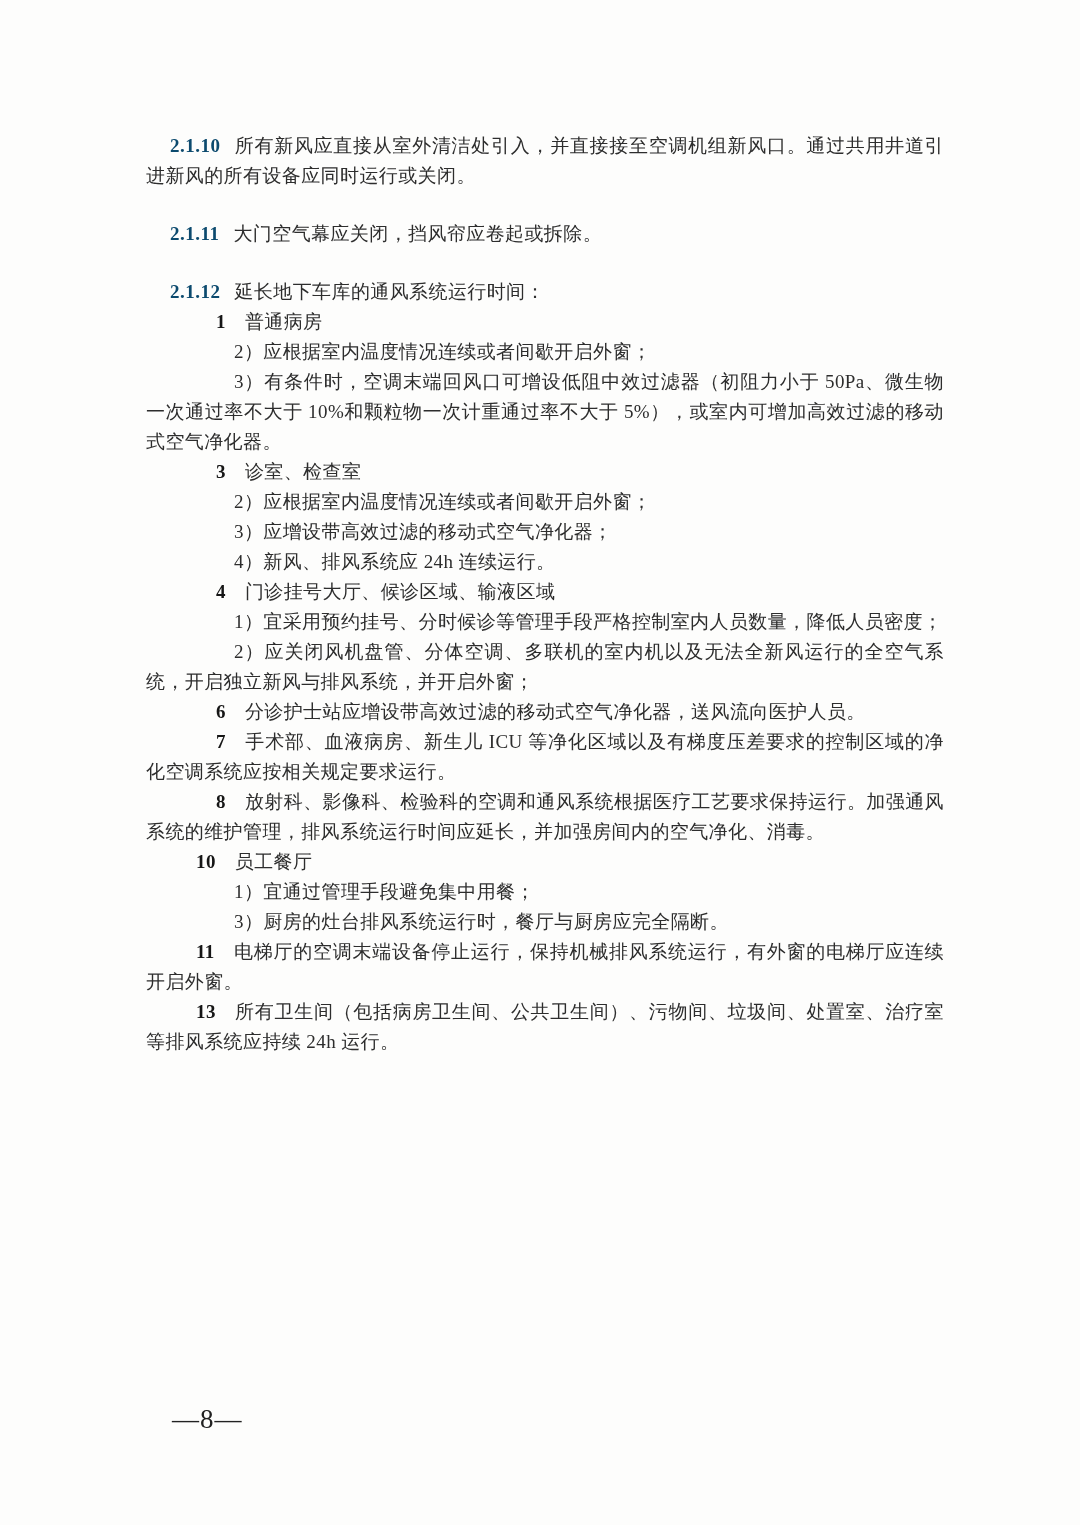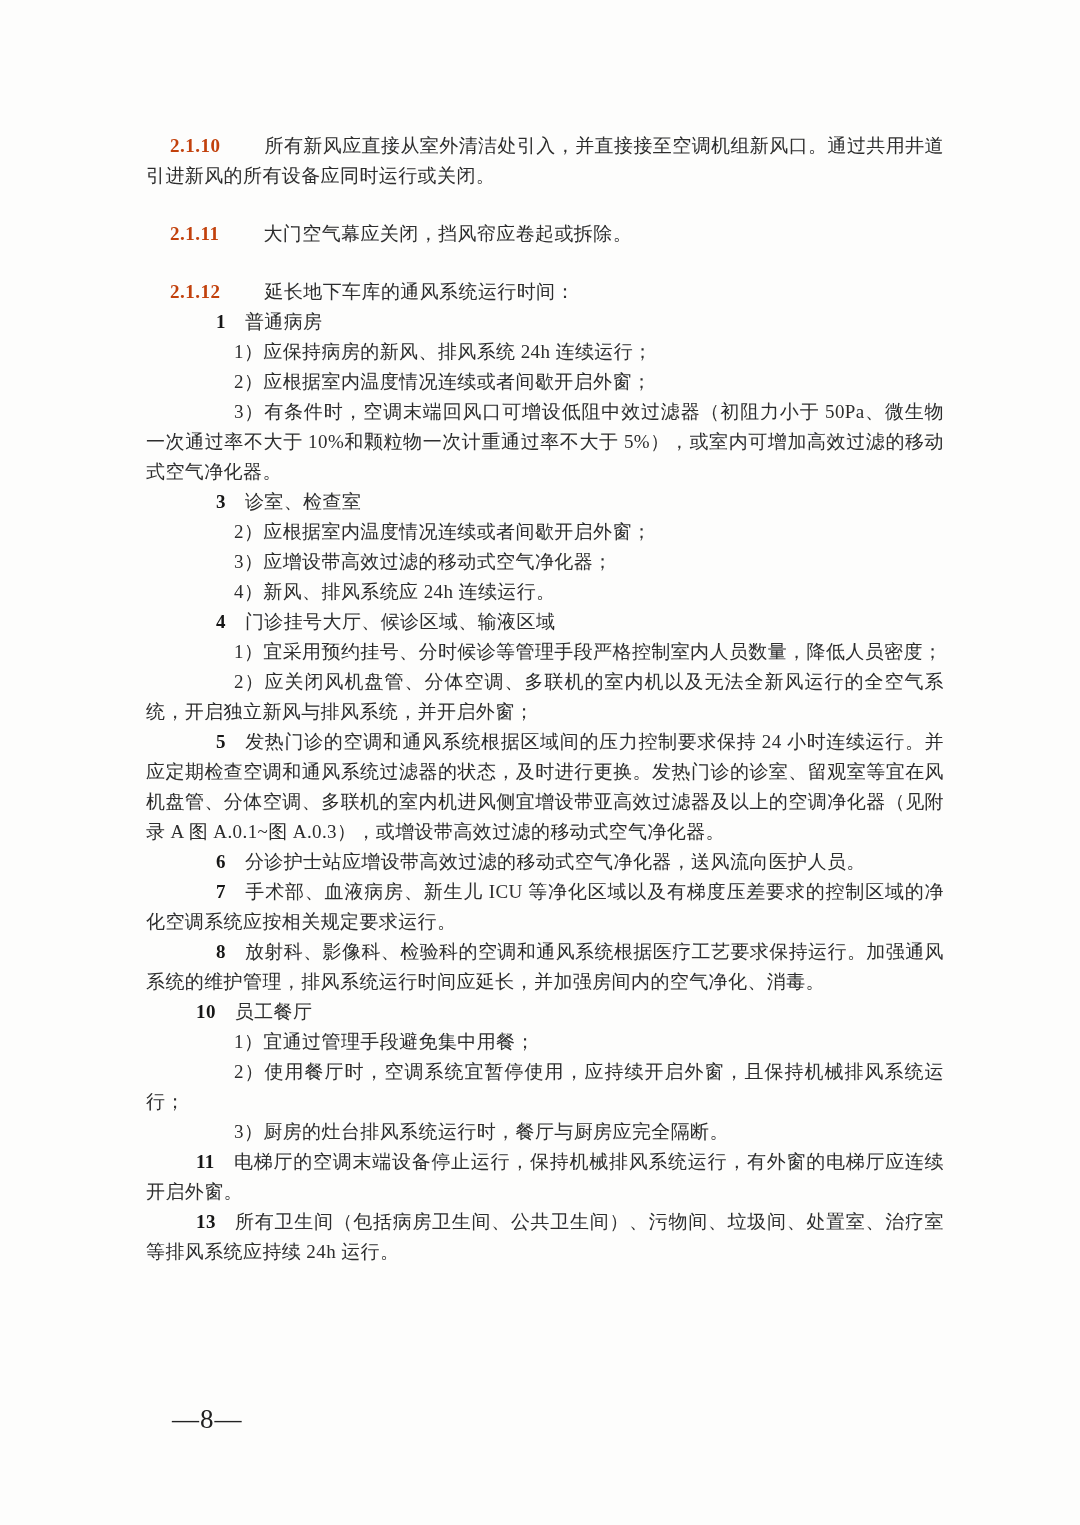--- a/index.html
+++ b/index.html
@@ -32,22 +32,22 @@
   }
   .clause {
     text-indent: 24px;
     margin-bottom: 28px;
   }
   .clause.last {
     margin-bottom: 0;
   }
   .clause-num {
     font-weight: bold;
-    color: #c2410c;
-    margin-right: 44px;
+    color: #0c4a6e;
+    margin-right: 14px;
     letter-spacing: 0.5px;
   }
   .item {
     text-indent: 70px;
   }
   .item.d2 {
     text-indent: 50px;
   }
   .item-num {
     font-weight: bold;
@@ -72,46 +72,43 @@
 <div class="page">
   <div class="content">
 
     <p class="para clause"><span class="clause-num">2.1.10</span><span class="clause-text">所有新风应直接从室外清洁处引入，并直接接至空调机组新风口。通过共用井道引进新风的所有设备应同时运行或关闭。</span></p>
 
     <p class="para clause"><span class="clause-num">2.1.11</span><span class="clause-text">大门空气幕应关闭，挡风帘应卷起或拆除。</span></p>
 
     <p class="para clause last"><span class="clause-num">2.1.12</span><span class="clause-text">延长地下车库的通风系统运行时间：</span></p>
 
     <p class="para item"><span class="item-num">1</span><span>普通病房</span></p>
-    <p class="para subitem">1）应保持病房的新风、排风系统 24h 连续运行；</p>
     <p class="para subitem">2）应根据室内温度情况连续或者间歇开启外窗；</p>
     <p class="para subitem">3）有条件时，空调末端回风口可增设低阻中效过滤器（初阻力小于 50Pa、微生物一次通过率不大于 10%和颗粒物一次计重通过率不大于 5%），或室内可增加高效过滤的移动式空气净化器。</p>
 
 
     <p class="para item"><span class="item-num">3</span><span>诊室、检查室</span></p>
     <p class="para subitem">2）应根据室内温度情况连续或者间歇开启外窗；</p>
     <p class="para subitem">3）应增设带高效过滤的移动式空气净化器；</p>
     <p class="para subitem">4）新风、排风系统应 24h 连续运行。</p>
 
     <p class="para item"><span class="item-num">4</span><span>门诊挂号大厅、候诊区域、输液区域</span></p>
     <p class="para subitem">1）宜采用预约挂号、分时候诊等管理手段严格控制室内人员数量，降低人员密度；</p>
     <p class="para subitem">2）应关闭风机盘管、分体空调、多联机的室内机以及无法全新风运行的全空气系统，开启独立新风与排风系统，并开启外窗；</p>
 
-    <p class="para item"><span class="item-num">5</span><span>发热门诊的空调和通风系统根据区域间的压力控制要求保持 24 小时连续运行。并应定期检查空调和通风系统过滤器的状态，及时进行更换。发热门诊的诊室、留观室等宜在风机盘管、分体空调、多联机的室内机进风侧宜增设带亚高效过滤器及以上的空调净化器（见附录 A 图 A.0.1~图 A.0.3），或增设带高效过滤的移动式空气净化器。</span></p>
 
     <p class="para item"><span class="item-num">6</span><span>分诊护士站应增设带高效过滤的移动式空气净化器，送风流向医护人员。</span></p>
 
     <p class="para item"><span class="item-num">7</span><span>手术部、血液病房、新生儿 ICU 等净化区域以及有梯度压差要求的控制区域的净化空调系统应按相关规定要求运行。</span></p>
 
     <p class="para item"><span class="item-num">8</span><span>放射科、影像科、检验科的空调和通风系统根据医疗工艺要求保持运行。加强通风系统的维护管理，排风系统运行时间应延长，并加强房间内的空气净化、消毒。</span></p>
 
 
     <p class="para item d2"><span class="item-num">10</span><span>员工餐厅</span></p>
     <p class="para subitem">1）宜通过管理手段避免集中用餐；</p>
-    <p class="para subitem">2）使用餐厅时，空调系统宜暂停使用，应持续开启外窗，且保持机械排风系统运行；</p>
     <p class="para subitem">3）厨房的灶台排风系统运行时，餐厅与厨房应完全隔断。</p>
 
     <p class="para item d2"><span class="item-num">11</span><span>电梯厅的空调末端设备停止运行，保持机械排风系统运行，有外窗的电梯厅应连续开启外窗。</span></p>
 
 
     <p class="para item d2"><span class="item-num">13</span><span>所有卫生间（包括病房卫生间、公共卫生间）、污物间、垃圾间、处置室、治疗室等排风系统应持续 24h 运行。</span></p>
 
   </div>
 
   <div class="footer-page-num">—8—</div>

